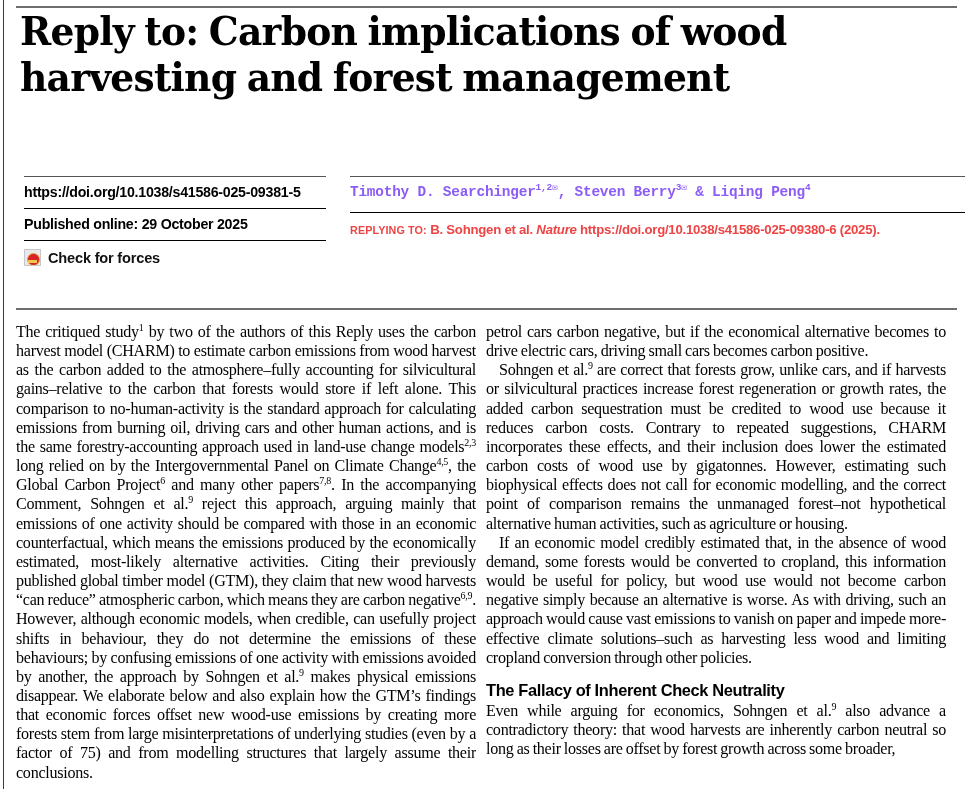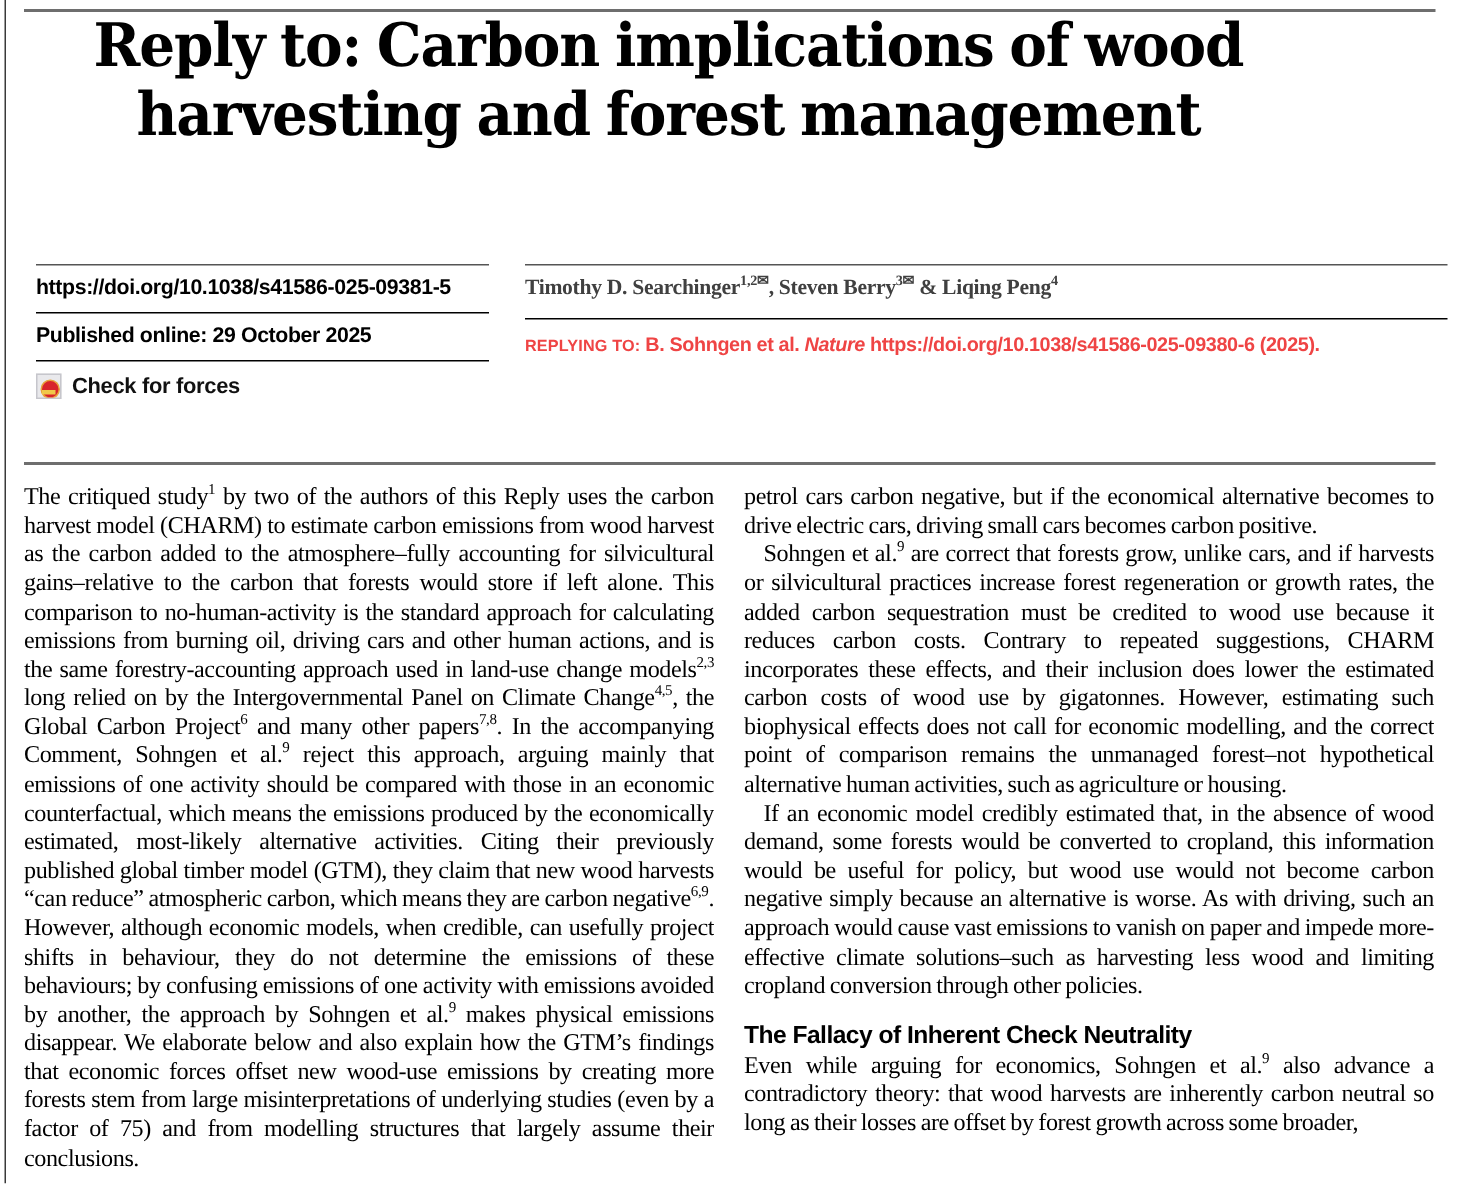--- a/index.html
+++ b/index.html
@@ -39,24 +39,23 @@
     left: 16px;
     top: 6px;
     width: 941px;
     height: 2px;
     background: #6e6e6e;
   }
 
   
   .title-block {
     position: absolute;
-    left: 32px;
+    left: 20px;
     top: 8px;
     width: 880px;
-    text-align: center;
   }
   .article-title {
     margin: 0;
     font-family: "DejaVu Serif", "Liberation Serif", serif;
     font-weight: 700;
     font-size: 40px;
     line-height: 46px;
     letter-spacing: -0.8px;
     color: #000;
     word-spacing: -2px;
@@ -141,27 +140,27 @@
   .crossmark-label {
     font-family: "Liberation Sans", "DejaVu Sans", sans-serif;
     font-weight: 700;
     font-size: 14.6px;
     letter-spacing: -0.2px;
     color: #111;
   }
 
   
   .authors-line {
-    font-family: Liberation Serif, serif;
+    font-family: Liberation Mono, monospace;
     font-weight: 700;
     font-size: 14.4px;
     line-height: 18px;
     letter-spacing: -0.2px;
     padding: 6px 0 11px 0;
-    color: #404040;
+    color: #8b5cf6;
     white-space: nowrap;
   }
   .authors-line sup {
     font-size: 9.5px;
     font-weight: 700;
     vertical-align: super;
     line-height: 0;
   }
   .env-glyph {
     font-size: 10px;
@@ -198,21 +197,21 @@
   }
 
   
   .body-cols {
     position: absolute;
     left: 16px;
     top: 322px;
     width: 941px;
     height: 462px;
     display: flex;
-    gap: 20px;
+    gap: 10px;
   }
   .col {
     width: 460px;
     flex: 0 0 460px;
     overflow: hidden;
   }
   .col p {
     margin: 0;
     font-family: "Liberation Serif", "DejaVu Serif", serif;
     font-size: 16.1px;

